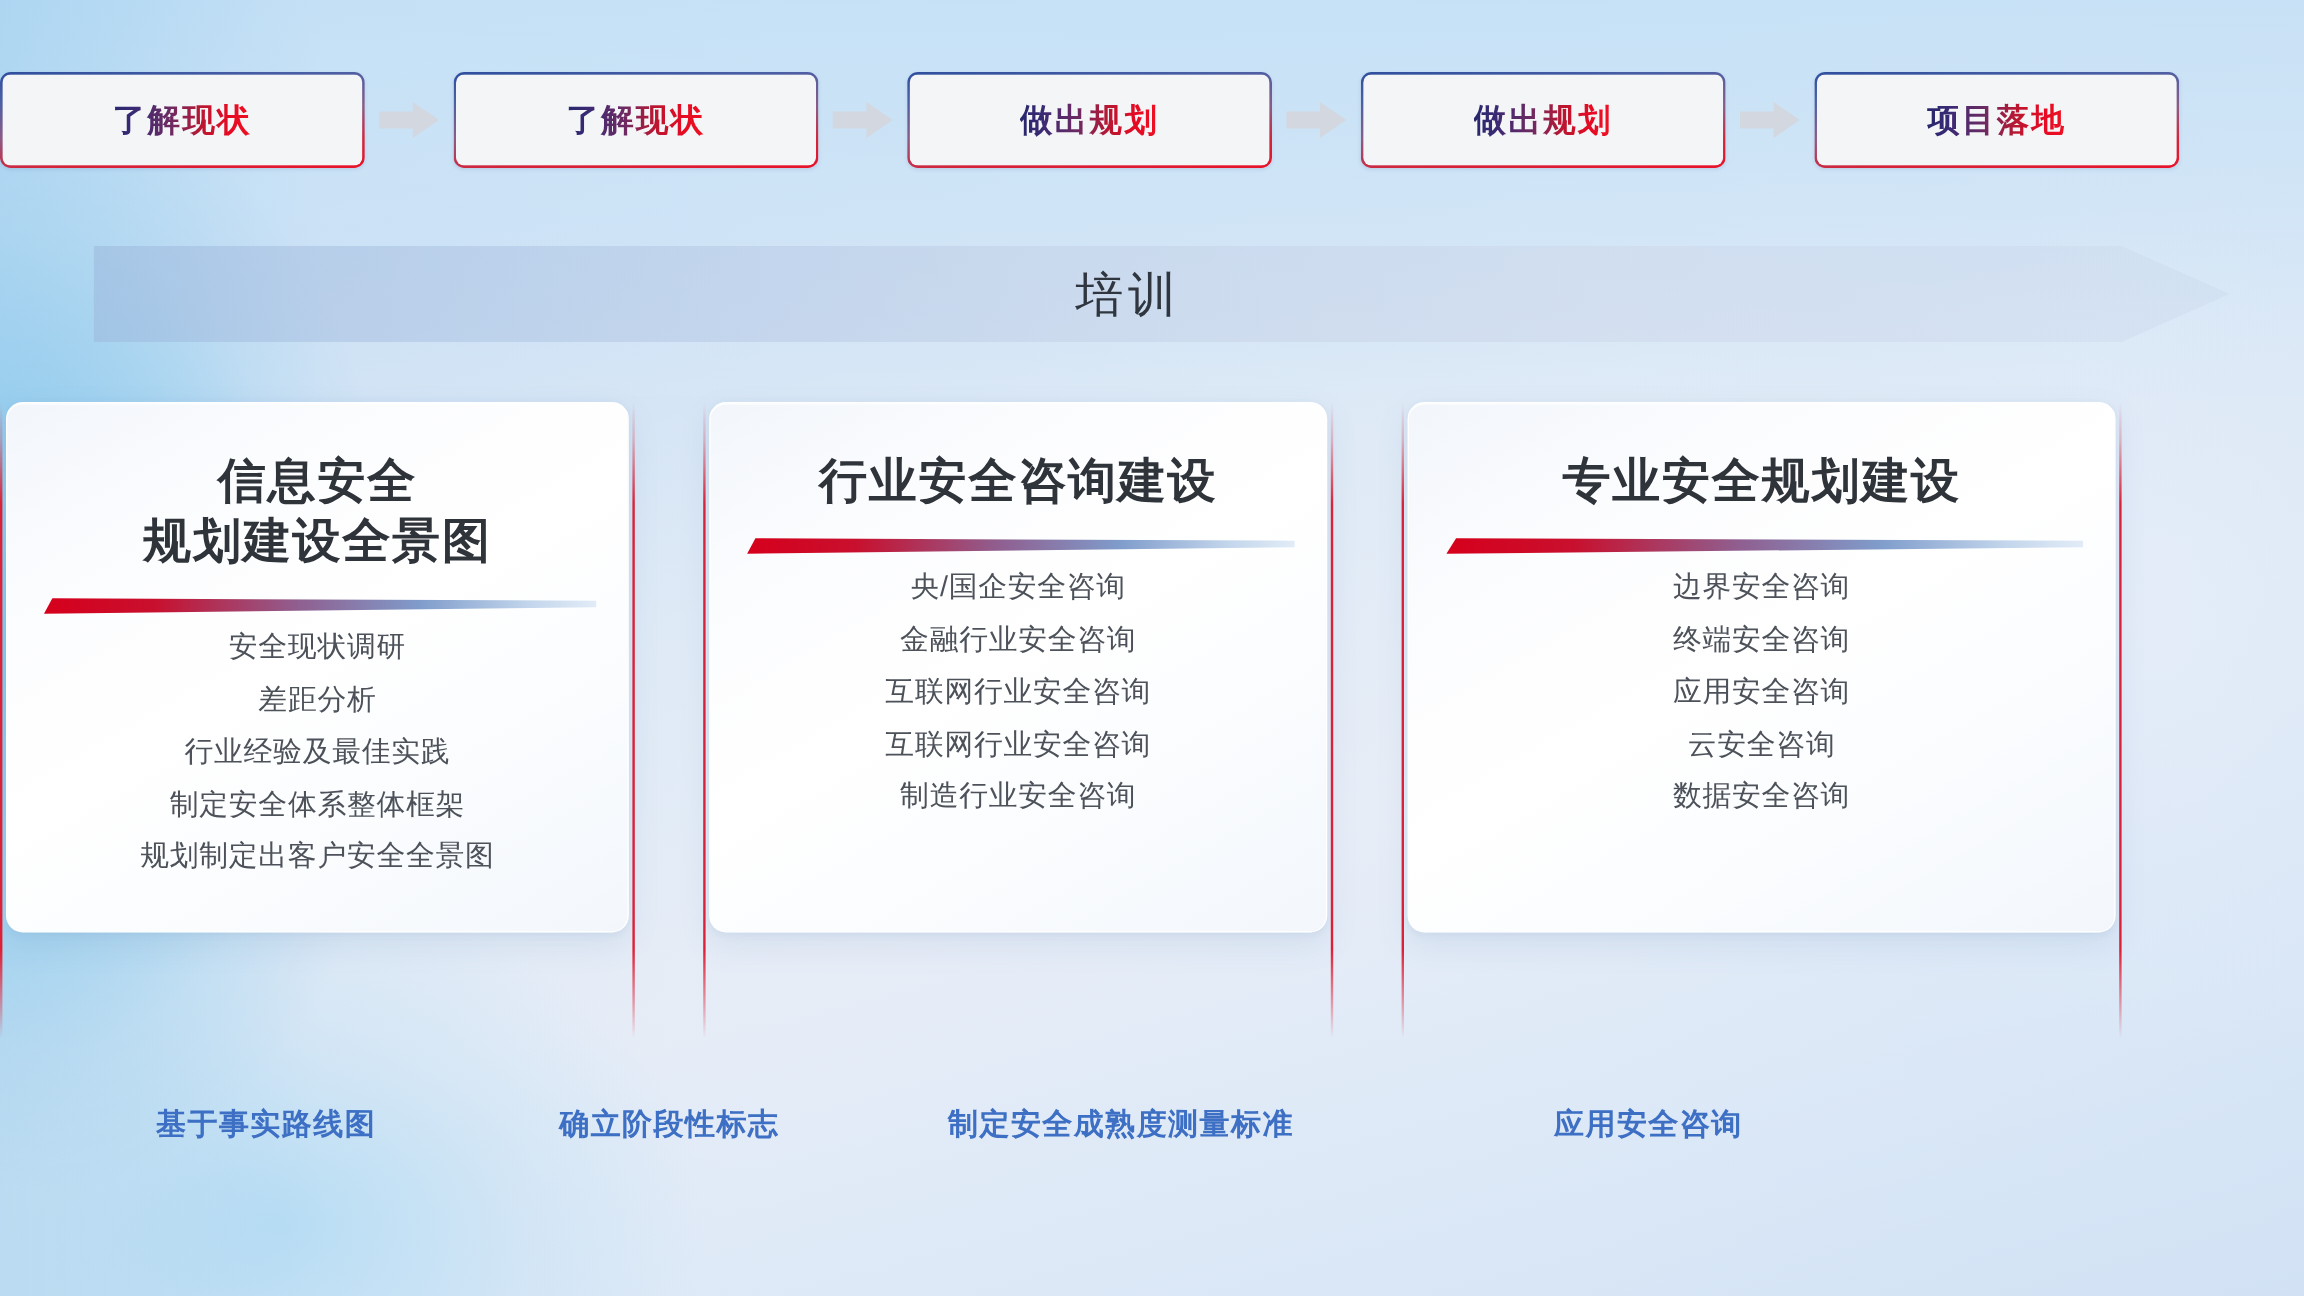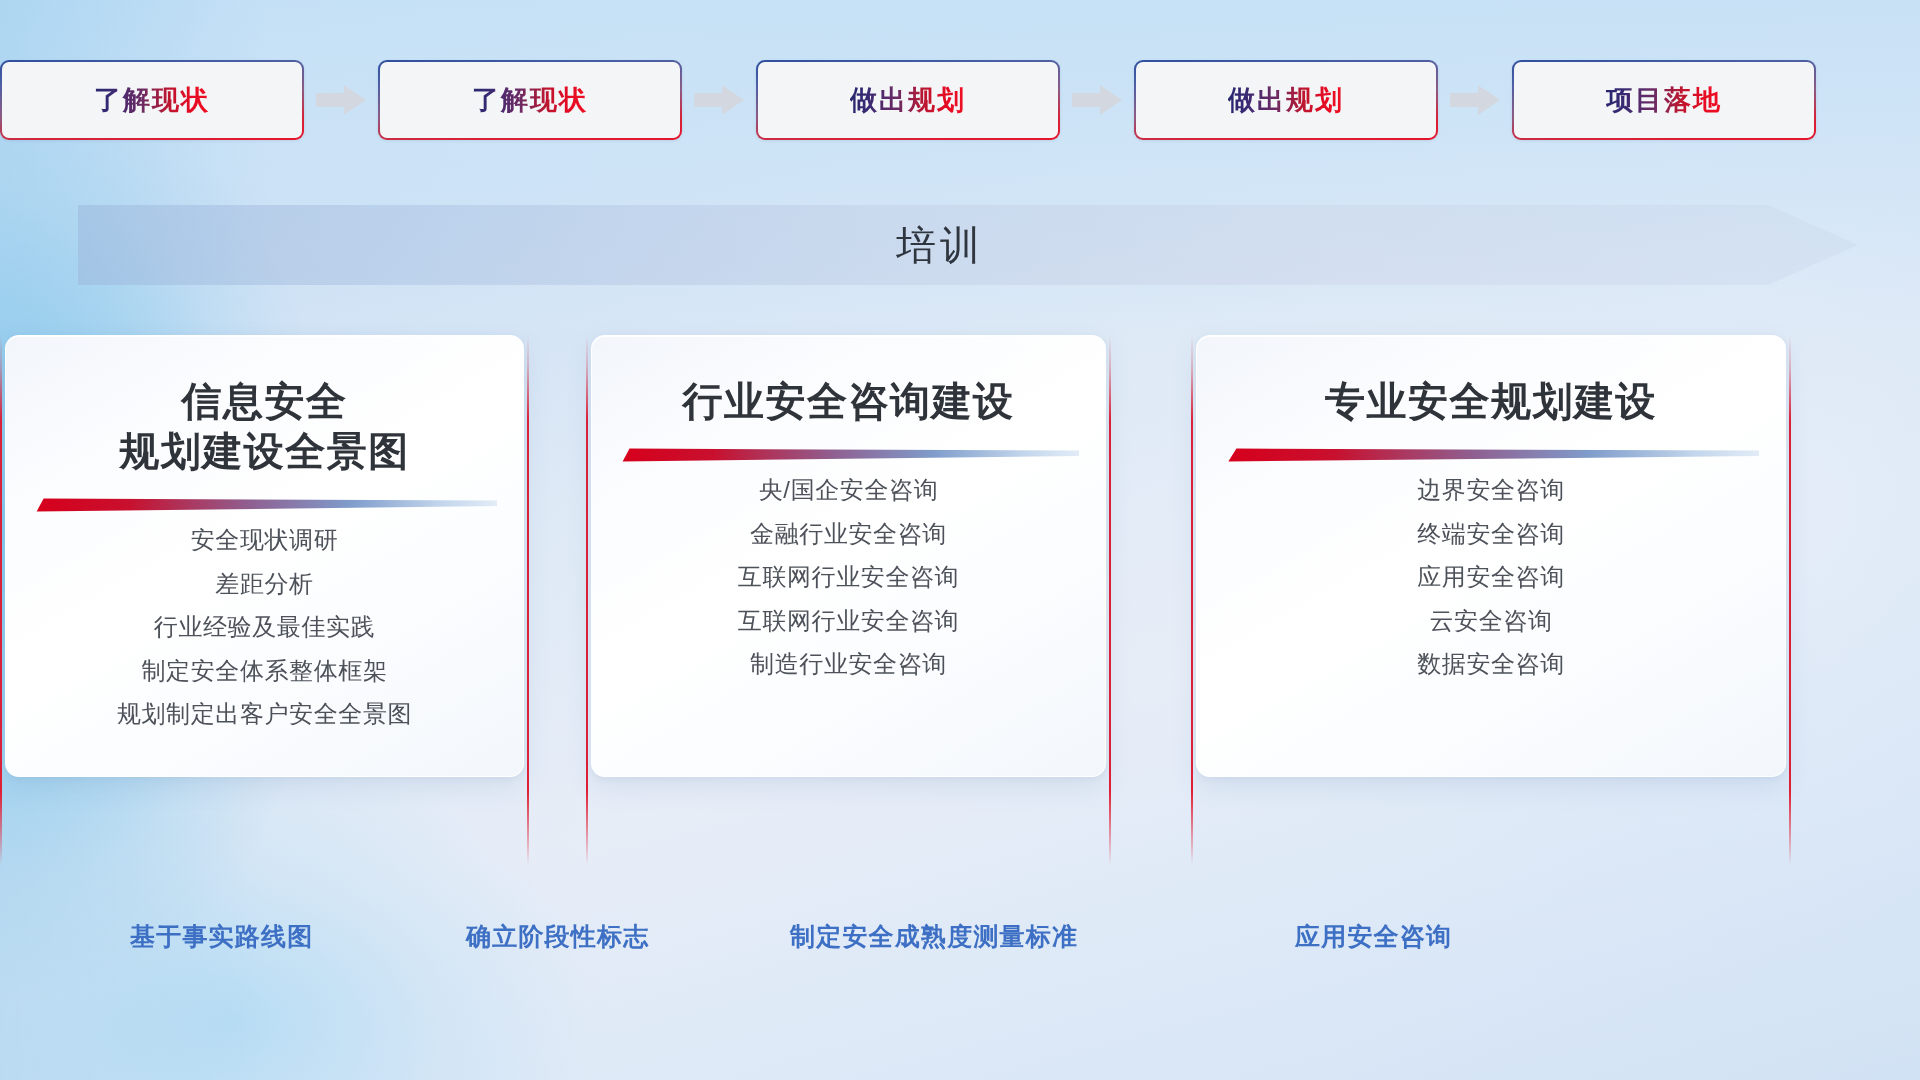--- a/index.html
+++ b/index.html
@@ -52,21 +52,21 @@
   #training-label{position:absolute;left:0;top:205px;width:1880px;height:80px;z-index:3;
     display:flex;align-items:center;justify-content:center;}
   #training-label span{font-size:40px;font-weight:500;color:#30363f;letter-spacing:4px;}
 
   
   #cards{position:absolute;left:0;top:335px;width:1920px;height:530px;z-index:3;
     display:flex;justify-content:flex-start;box-sizing:border-box;}
   .card-wrap{position:relative;flex:0 0 auto;}
   .card-wrap.c1{width:529px;margin-right:57px;}
   .card-wrap.c2{width:525px;margin-right:57px;}
-  .card-wrap.c3{width:600px;margin-left:23px;}
+  .card-wrap.c3{width:600px;}
 
   .card-redline{position:absolute;top:0;bottom:0;width:2px;
     background:linear-gradient(180deg,rgba(225,30,52,0) 0%,rgba(225,30,52,.25) 6%,#e11e34 16%,#e11e34 86%,rgba(225,30,52,.3) 96%,rgba(225,30,52,0) 100%);}
   .card-redline.l{left:0;}
   .card-redline.r{right:0;}
 
   .card{
     position:absolute;left:5px;right:5px;top:0;height:442px;
     border-radius:14px;box-sizing:border-box;
     background:linear-gradient(150deg,#f2f6fb 0%,#fbfcfe 22%,#ffffff 48%,#fafcfe 72%,#f3f7fc 100%);

